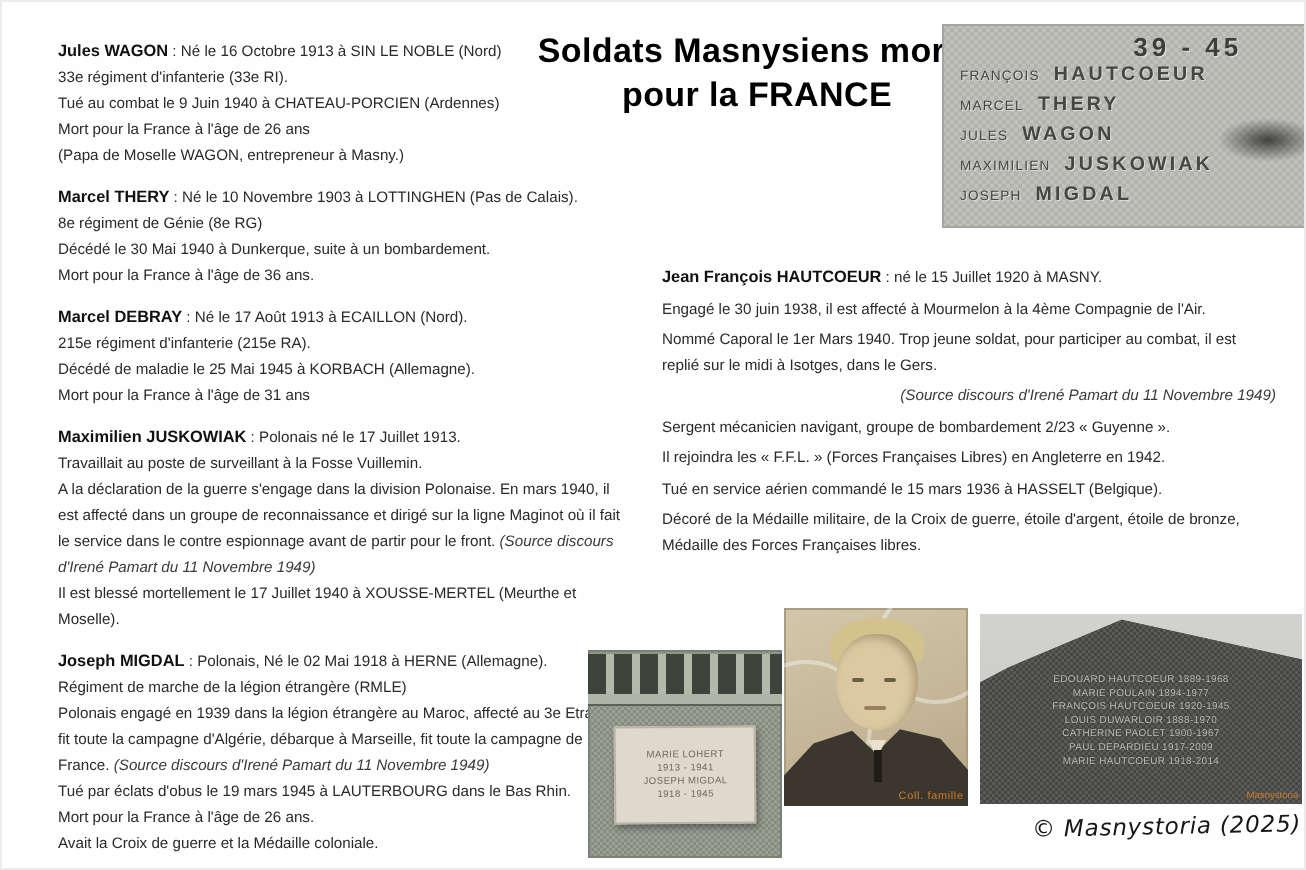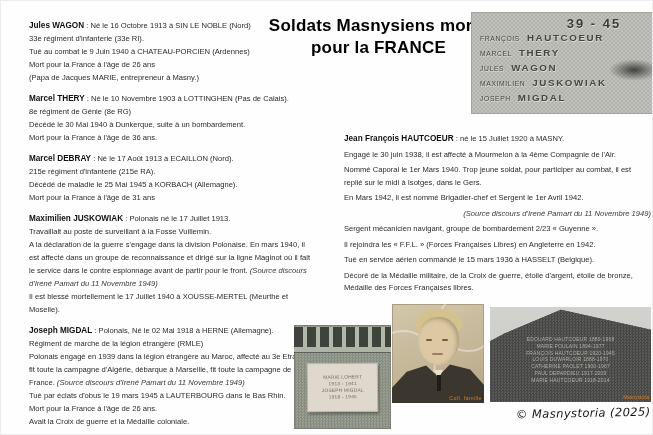--- a/index.html
+++ b/index.html
@@ -1,21 +1,21 @@
 <!DOCTYPE html>
 <html><head>
 <meta charset="utf-8">
 <style>
   html,body{margin:0;padding:0;background:#ffffff;}
   #page{position:relative;width:653px;height:435px;background:#fefefe;overflow:hidden;
         font-family:"Liberation Sans", sans-serif;color:#2a2a2a;border:1px solid #ececec;box-sizing:border-box;}
 
   
   .col-left{position:absolute;left:22px;top:18px;width:292px;}
-  .col-right{position:absolute;left:337px;top:132px;width:313px;}
+  .col-right{position:absolute;left:324px;top:132px;width:313px;}
   .soldier{margin:0 0 8px 6px;}
   .line{margin:0;font-size:7.6px;line-height:13px;color:#2a2a2a;}
   .col-right .line{margin-bottom:3px;line-height:12.5px;}
   .sname{font-size:8.2px;font-weight:bold;color:#111;}
   .src{font-style:italic;color:#3a3a3a;text-align:right;}
 
   
   .title{position:absolute;left:240px;top:14px;width:275px;text-align:center;
          font-size:17px;font-weight:bold;color:#000;line-height:22px;letter-spacing:.2px;}
 
@@ -122,21 +122,21 @@
     </div>
   </div>
 
   <div class="col-left">
 
     <div class="soldier">
       <p class="line"><b class="sname">Jules WAGON</b><span> : Né le 16 Octobre 1913 à SIN LE NOBLE (Nord)</span></p>
       <p class="line">33e régiment d'infanterie (33e RI).</p>
       <p class="line">Tué au combat le 9 Juin 1940 à CHATEAU-PORCIEN (Ardennes)</p>
       <p class="line">Mort pour la France à l'âge de 26 ans</p>
-      <p class="line">(Papa de Jacques MARIE, entrepreneur à Masny.)</p>
+      <p class="line">(Papa de Moselle WAGON, entrepreneur à Masny.)</p>
     </div>
 
     <div class="soldier">
       <p class="line"><b class="sname">Marcel THERY</b><span> : Né le 10 Novembre 1903 à LOTTINGHEN (Pas de Calais).</span></p>
       <p class="line">8e régiment de Génie (8e RG)</p>
       <p class="line">Décédé le 30 Mai 1940 à Dunkerque, suite à un bombardement.</p>
       <p class="line">Mort pour la France à l'âge de 36 ans.</p>
     </div>
 
     <div class="soldier">
@@ -162,21 +162,20 @@
       <p class="line">Avait la Croix de guerre et la Médaille coloniale.</p>
     </div>
 
   </div>
 
   <div class="col-right">
     <div class="soldier">
       <p class="line"><b class="sname">Jean François HAUTCOEUR</b><span> : né le 15 Juillet 1920 à MASNY.</span></p>
       <p class="line">Engagé le 30 juin 1938, il est affecté à Mourmelon à la 4ème Compagnie de l'Air.</p>
       <p class="line">Nommé Caporal le 1er Mars 1940. Trop jeune soldat, pour participer au combat, il est replié sur le midi à Isotges, dans le Gers.</p>
-      <p class="line">En Mars 1942, il est nommé Brigadier-chef et Sergent le 1er Avril 1942.</p>
       <p class="line src">(Source discours d'Irené Pamart du 11 Novembre 1949)</p>
       <p class="line">Sergent mécanicien navigant, groupe de bombardement 2/23 « Guyenne ».</p>
       <p class="line">Il rejoindra les « F.F.L. » (Forces Françaises Libres) en Angleterre en 1942.</p>
       <p class="line">Tué en service aérien commandé le 15 mars 1936 à HASSELT (Belgique).</p>
       <p class="line">Décoré de la Médaille militaire, de la Croix de guerre, étoile d'argent, étoile de bronze, Médaille des Forces Françaises libres.</p>
     </div>
   </div>
 
   <div class="grave-photo">
     <div class="balustrade"></div>

